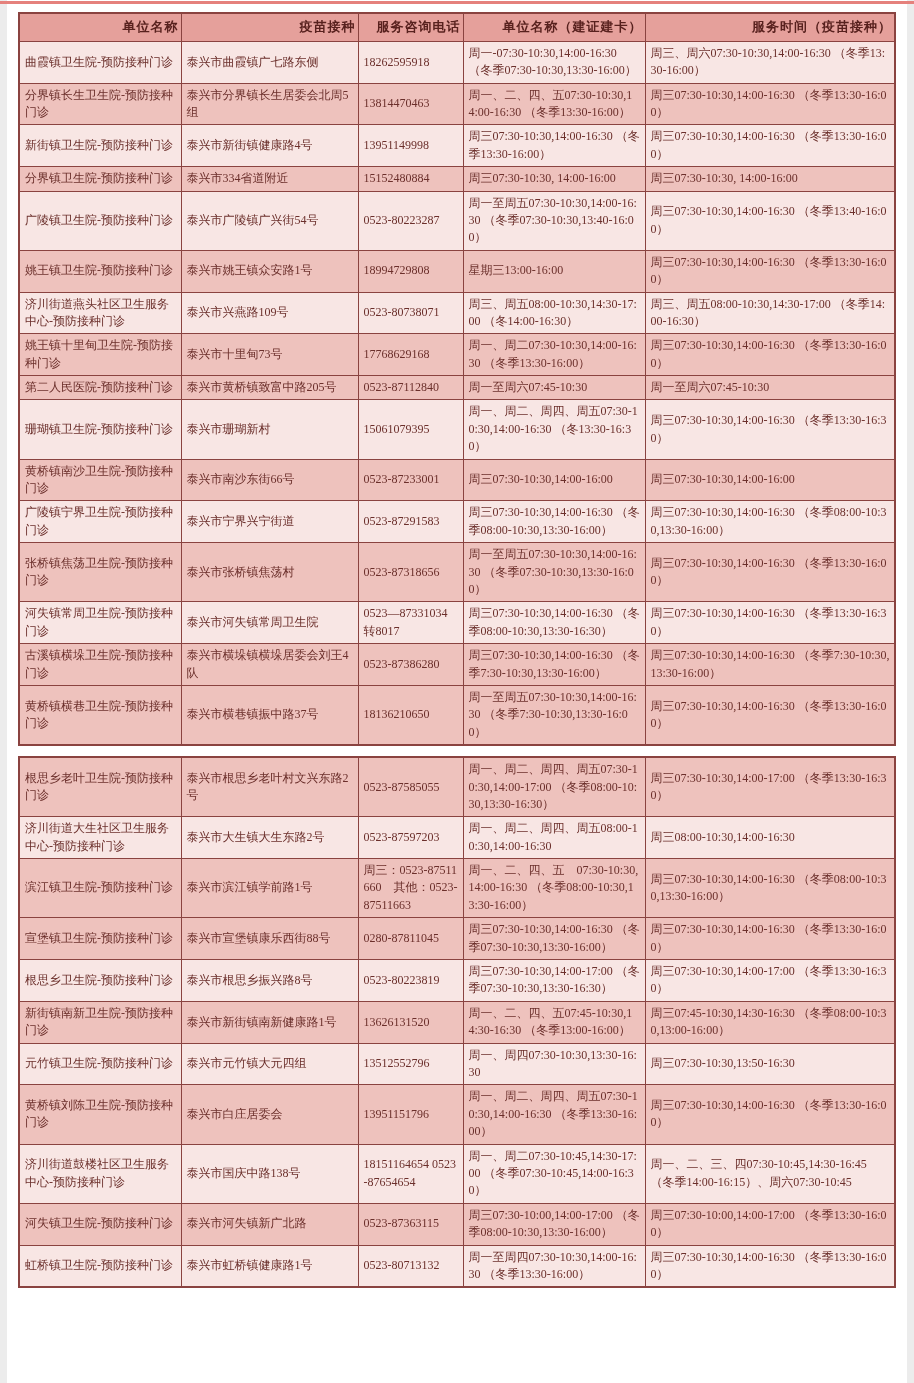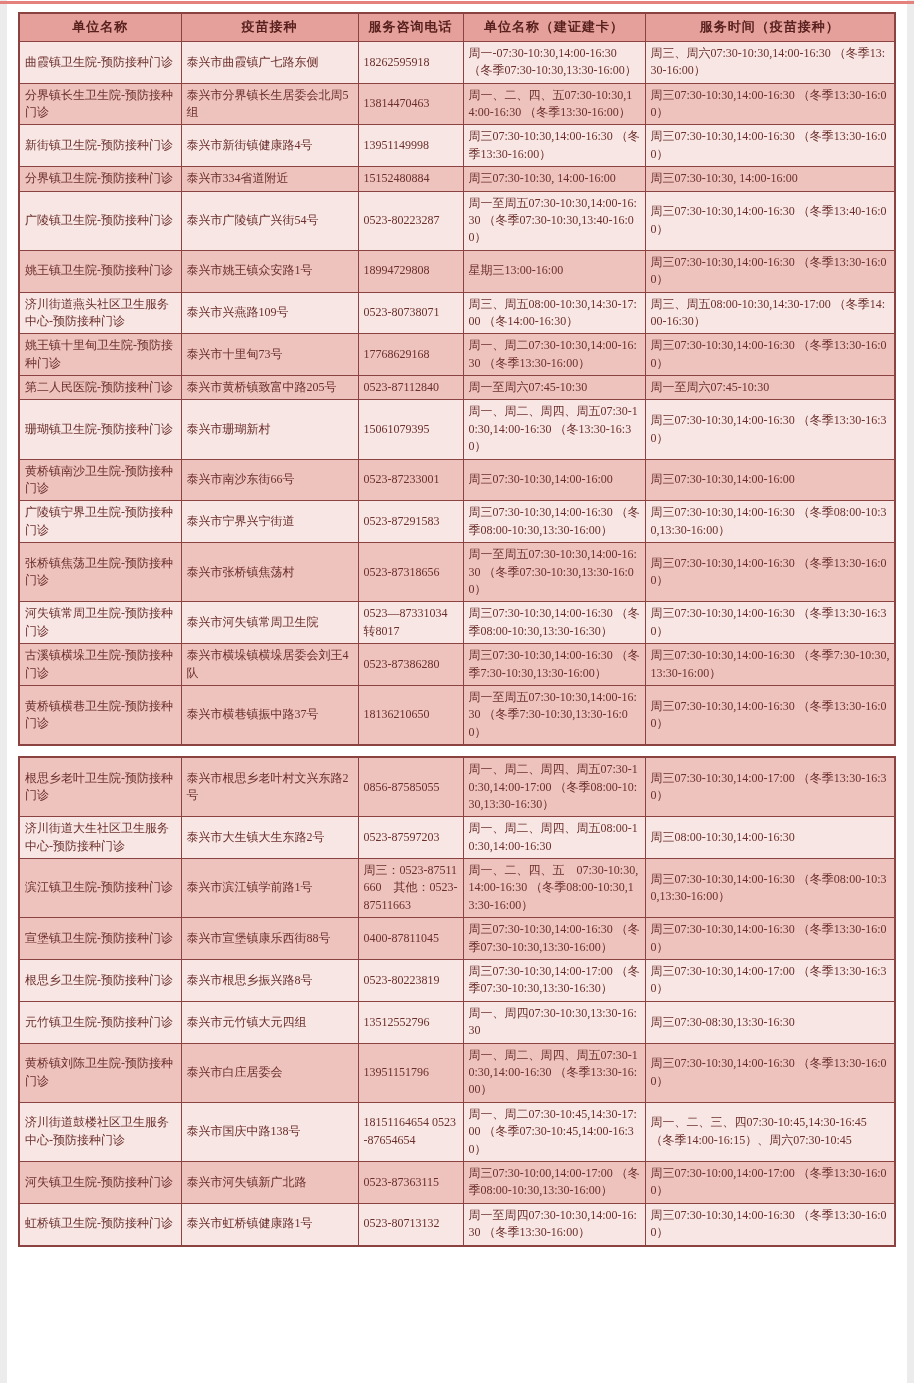--- a/index.html
+++ b/index.html
@@ -39,21 +39,21 @@
     padding: 3px 4px 3px 5px;
     color: #6b2f2b;
     vertical-align: middle;
     word-break: break-all;
   }
   thead th {
     background: #e5a09b;
     color: #58211e;
     font-weight: bold;
     font-size: 13px;
-    text-align: center;
+    text-align: right;
     padding: 4px 2px;
     letter-spacing: 1px;
   }
   tr.light td { background: #f8e6e4; }
   tr.dark  td { background: #eec2bd; }
   col.c1 { width: 162px; }
   col.c2 { width: 177px; }
   col.c3 { width: 105px; }
   col.c4 { width: 182px; }
   col.c5 { width: 250px; }
@@ -203,58 +203,65 @@
         <col class="c1">
         <col class="c2">
         <col class="c3">
         <col class="c4">
         <col class="c5">
       </colgroup>
     <tbody>
         <tr class="dark">
           <td>根思乡老叶卫生院-预防接种门诊</td>
           <td>泰兴市根思乡老叶村文兴东路2号</td>
-          <td>0856-87585055</td>
+          <td>0523-87585055</td>
           <td>周一、周二、周四、周五07:30-10:30,14:00-17:00 （冬季08:00-10:30,13:30-16:30）</td>
           <td>周三07:30-10:30,14:00-17:00 （冬季13:30-16:30）</td>
         </tr>
         <tr class="light">
           <td>济川街道大生社区卫生服务中心-预防接种门诊</td>
           <td>泰兴市大生镇大生东路2号</td>
           <td>0523-87597203</td>
           <td>周一、周二、周四、周五08:00-10:30,14:00-16:30</td>
           <td>周三08:00-10:30,14:00-16:30</td>
         </tr>
         <tr class="dark">
           <td>滨江镇卫生院-预防接种门诊</td>
           <td>泰兴市滨江镇学前路1号</td>
           <td>周三：0523-87511660　其他：0523-87511663</td>
           <td>周一、二、四、五　07:30-10:30,14:00-16:30 （冬季08:00-10:30,13:30-16:00）</td>
           <td>周三07:30-10:30,14:00-16:30 （冬季08:00-10:30,13:30-16:00）</td>
         </tr>
         <tr class="dark">
           <td>宣堡镇卫生院-预防接种门诊</td>
           <td>泰兴市宣堡镇康乐西街88号</td>
-          <td>0400-87811045</td>
+          <td>0280-87811045</td>
           <td>周三07:30-10:30,14:00-16:30 （冬季07:30-10:30,13:30-16:00）</td>
           <td>周三07:30-10:30,14:00-16:30 （冬季13:30-16:00）</td>
         </tr>
         <tr class="light">
           <td>根思乡卫生院-预防接种门诊</td>
           <td>泰兴市根思乡振兴路8号</td>
           <td>0523-80223819</td>
           <td>周三07:30-10:30,14:00-17:00 （冬季07:30-10:30,13:30-16:30）</td>
           <td>周三07:30-10:30,14:00-17:00 （冬季13:30-16:30）</td>
         </tr>
+        <tr class="dark">
+          <td>新街镇南新卫生院-预防接种门诊</td>
+          <td>泰兴市新街镇南新健康路1号</td>
+          <td>13626131520</td>
+          <td>周一、二、四、五07:45-10:30,14:30-16:30 （冬季13:00-16:00）</td>
+          <td>周三07:45-10:30,14:30-16:30 （冬季08:00-10:30,13:00-16:00）</td>
+        </tr>
         <tr class="light">
           <td>元竹镇卫生院-预防接种门诊</td>
           <td>泰兴市元竹镇大元四组</td>
           <td>13512552796</td>
           <td>周一、周四07:30-10:30,13:30-16:30</td>
-          <td>周三07:30-08:30,13:30-16:30</td>
+          <td>周三07:30-10:30,13:50-16:30</td>
         </tr>
         <tr class="dark">
           <td>黄桥镇刘陈卫生院-预防接种门诊</td>
           <td>泰兴市白庄居委会</td>
           <td>13951151796</td>
           <td>周一、周二、周四、周五07:30-10:30,14:00-16:30 （冬季13:30-16:00）</td>
           <td>周三07:30-10:30,14:00-16:30 （冬季13:30-16:00）</td>
         </tr>
         <tr class="light">
           <td>济川街道鼓楼社区卫生服务中心-预防接种门诊</td>

